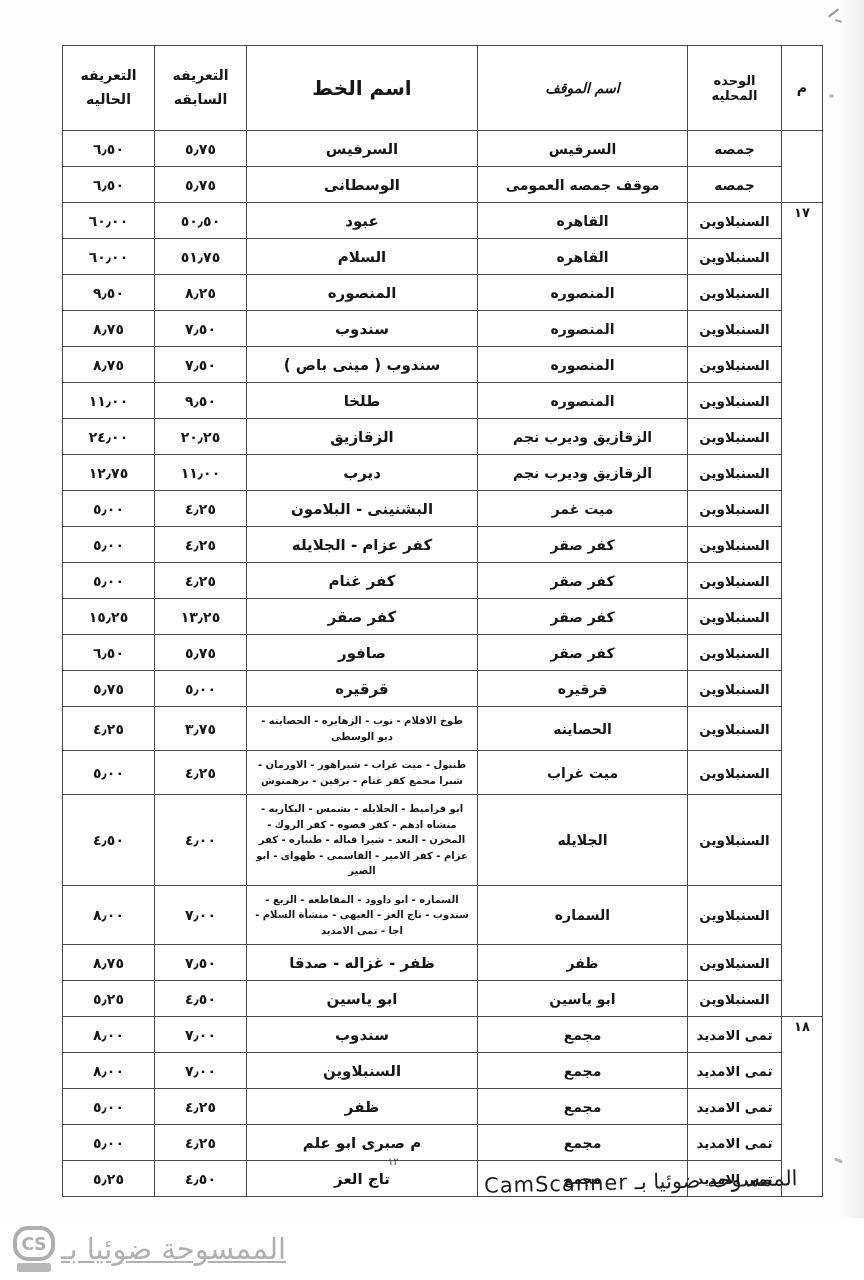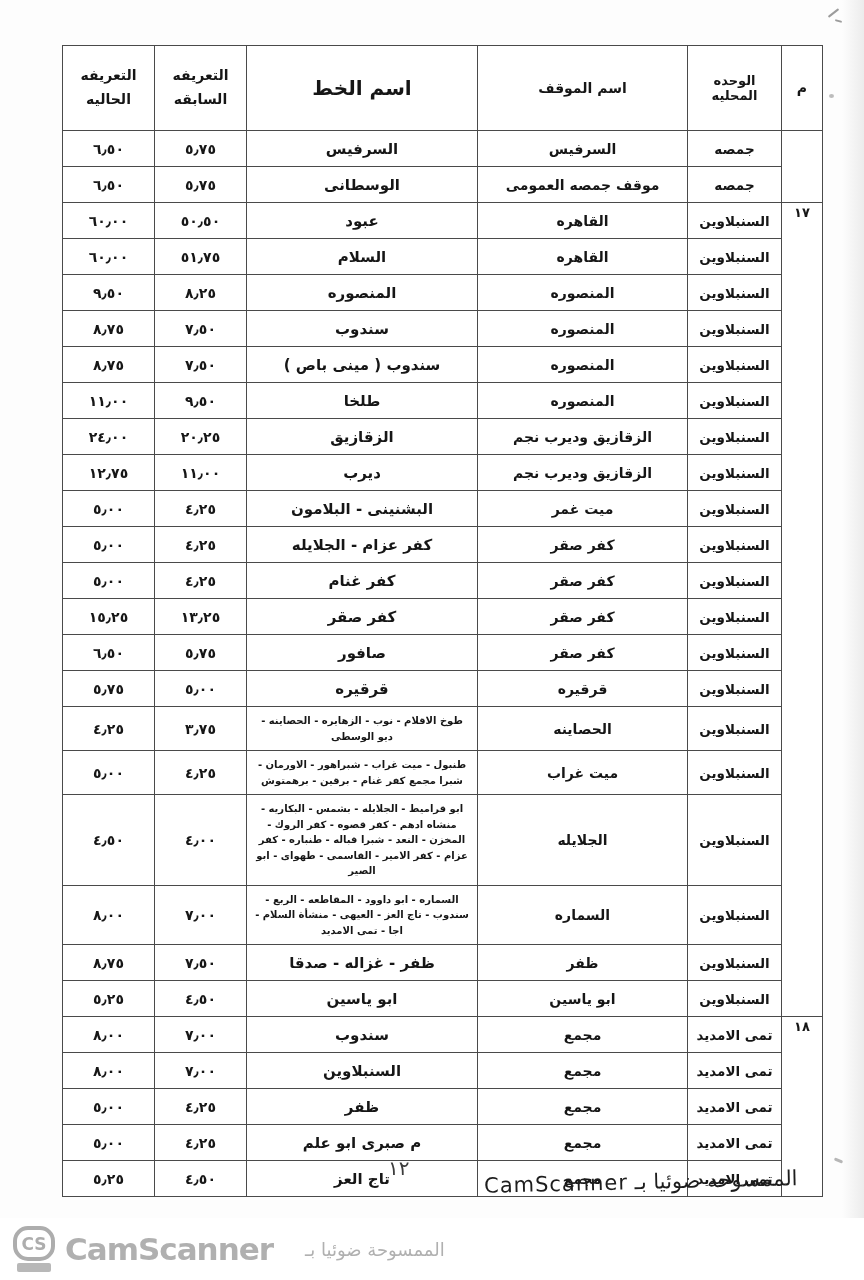--- a/index.html
+++ b/index.html
@@ -7,41 +7,41 @@
   .page{position:relative;width:864px;height:1280px;background:#fdfdfd;overflow:hidden;margin:0 auto;}
   .page::before{content:"";position:absolute;top:0;right:0;width:22px;height:100%;
     background:linear-gradient(to left,#ececec,rgba(255,255,255,0));pointer-events:none;}
   .table-wrap{position:absolute;top:45px;right:41px;}
   table{width:760px;border-collapse:collapse;direction:rtl;table-layout:fixed;color:#161616;}
   th,td{border:1px solid #4a4a4a;text-align:center;vertical-align:middle;padding:2px 3px;
     overflow:hidden;word-wrap:break-word;}
   thead th{height:80px;font-weight:bold;background:#fff;}
   .h-index{font-size:14px;}
   .h-unit{font-size:13px;}
-  .h-stop{font-size:14px;}
+  .h-stop{font-size:14px;font-style:italic;}
   .h-line{font-size:20px;}
   .h-prev,.h-curr{font-size:14px;white-space:pre-line;line-height:1.7;}
   tbody tr{height:36px;background:#fff;}
   .c-unit{font-size:13.5px;font-weight:bold;}
   .c-stop{font-size:14px;font-weight:bold;}
   .c-line{font-size:15px;font-weight:bold;}
   .c-num{font-size:14px;font-weight:bold;letter-spacing:1px;}
   .c-index{vertical-align:top;font-size:13px;font-weight:bold;background:#fff;}
   tr.small-row .c-line{font-size:10px;font-weight:bold;line-height:1.55;padding:6px 5px;}
-  .page-number{position:absolute;top:1156px;left:388px;font-size:20px;color:#3c3c3c;letter-spacing:2px;}
+  .page-number{position:absolute;top:1156px;left:388px;font-size:10px;color:#3c3c3c;letter-spacing:2px;}
   .handwritten{position:absolute;top:1170px;right:66px;font-size:21px;color:#1d1d1d;
     direction:rtl;transform:rotate(-1.4deg);letter-spacing:1px;white-space:nowrap;}
   .cam-bar{position:absolute;left:0;bottom:0;width:864px;height:62px;background:#ffffff;
     display:flex;align-items:center;direction:ltr;}
   .cs-logo{position:relative;width:42px;height:46px;margin-left:13px;flex:0 0 auto;}
   .cs-box{box-sizing:border-box;width:42px;height:35px;border:4px solid #adadad;border-radius:15px;
     display:flex;align-items:center;justify-content:center;font-size:17px;font-weight:bold;color:#adadad;}
   .cs-tab{position:absolute;bottom:0;left:4px;width:34px;height:9px;background:#b8b8b8;border-radius:2px;}
   .brand{font-size:31px;font-weight:bold;color:#b0b0b0;margin-left:10px;letter-spacing:-1px;}
-  .bar-arabic{font-size:18px;color:#b0b0b0;margin-left:32px;direction:rtl;}
+  .bar-arabic{font-size:29px;color:#b0b0b0;margin-left:6px;direction:rtl;text-decoration:underline;}
   .mark{position:absolute;background:#7b7b7b;opacity:.75;}
   .mark-a1{top:12px;left:827px;width:13px;height:2px;transform:rotate(-38deg);border-radius:2px;}
   .mark-a2{top:20px;left:835px;width:7px;height:2px;transform:rotate(15deg);border-radius:2px;}
   .mark-b{top:94px;left:829px;width:5px;height:4px;border-radius:50%;opacity:.5;}
   .mark-c{top:1159px;left:834px;width:9px;height:3px;transform:rotate(24deg);opacity:.55;border-radius:2px;}
 </style>
 </head>
 <body>
 
 <div class="page">
@@ -267,21 +267,20 @@
 
   <div class="page-number">١٢</div>
 
   <div class="handwritten">الممسوحه ضوئيا بـ CamScanner</div>
 
   <div class="cam-bar">
     <div class="cs-logo">
       <div class="cs-box">CS</div>
       <div class="cs-tab"></div>
     </div>
-    <div class="brand">CamScanner</div>
     <div class="bar-arabic">الممسوحة ضوئيا بـ</div>
   </div>
 
   <div class="mark mark-a1"></div>
   <div class="mark mark-a2"></div>
   <div class="mark mark-b"></div>
   <div class="mark mark-c"></div>
 
 </div>
 

